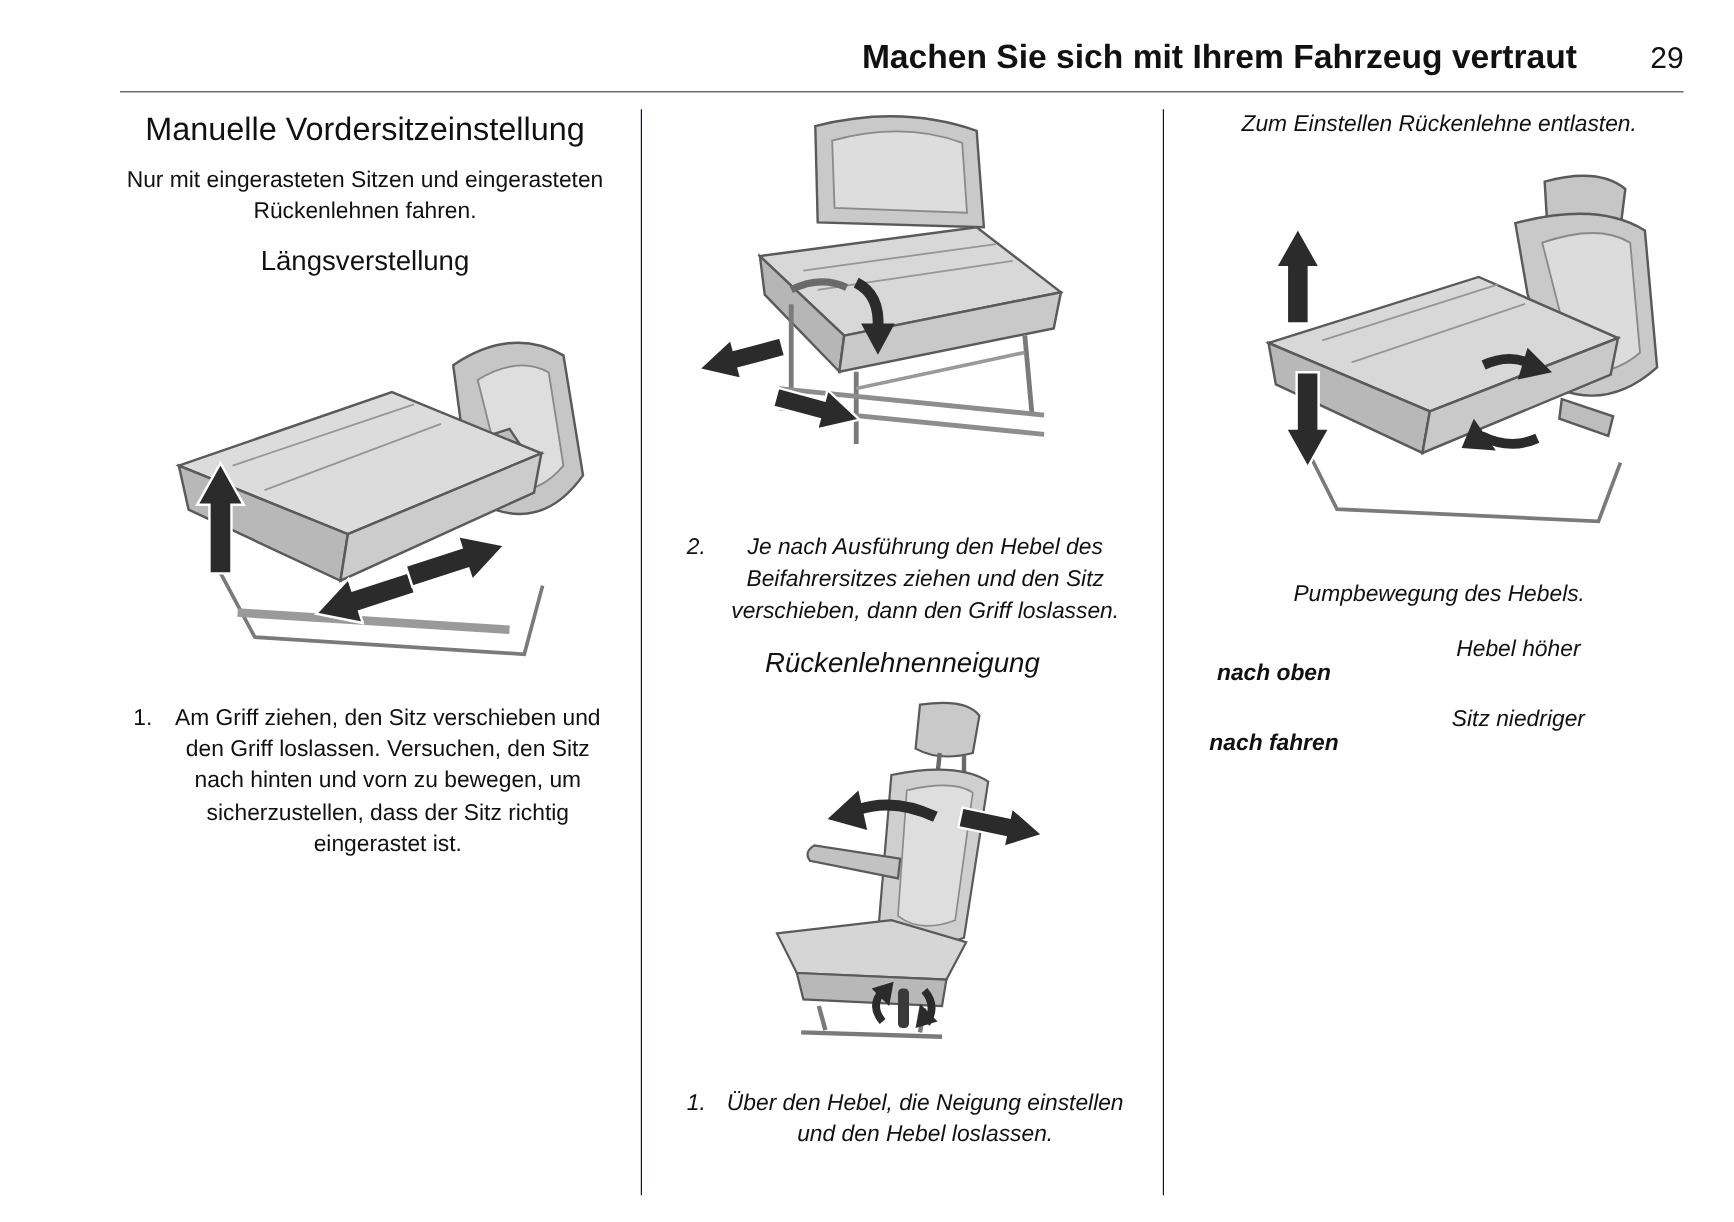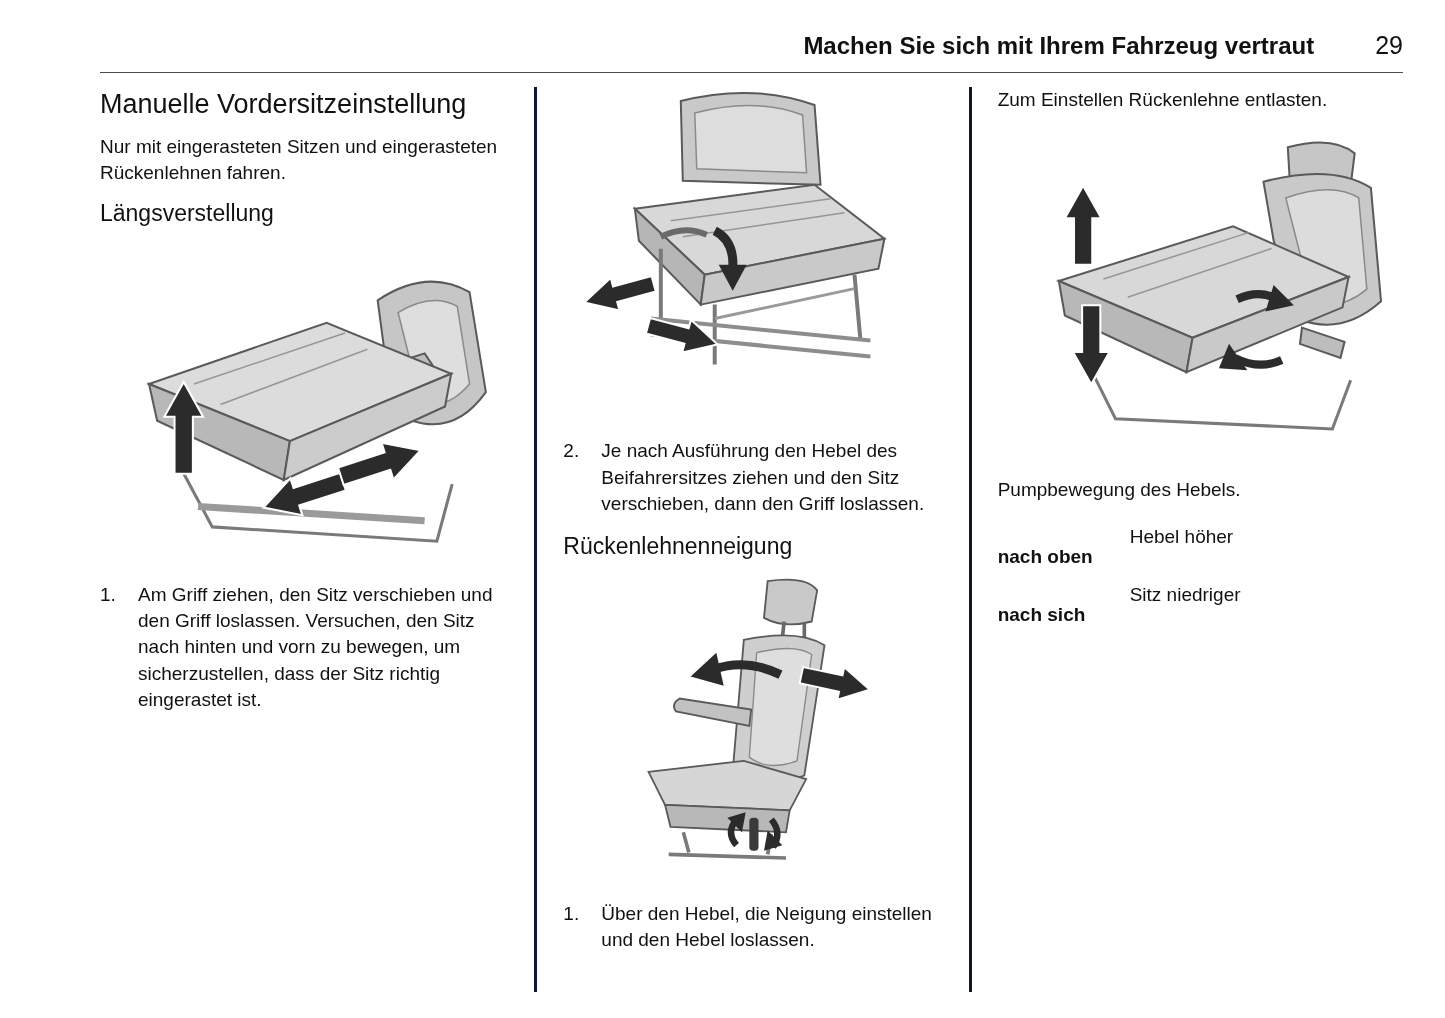--- a/index.html
+++ b/index.html
@@ -10,28 +10,28 @@
     font-family:"Liberation Sans", sans-serif;
     overflow:hidden;
   }
   .page { padding:22px 42px 30px 100px; }
 
   .header {
     display:flex; justify-content:flex-end; align-items:baseline;
     padding-bottom:12px;
     border-bottom:1px solid #4a4a4a;
   }
-  .header-title { font-weight:bold; font-size:24px;margin-top:10px; }
+  .header-title { font-weight:bold; font-size:28px;margin-top:10px; }
   .page-number { font-size:25px; margin-left:61px; }
 
-  .columns { display:flex; margin-top:14px; min-height:905px; }
+  .columns { display:flex; margin-top:14px; min-height:905px;text-align:center; }
   .col { width:33.333%; padding:0 26px; }
   .col:first-child { padding-left:0; }
   .col:last-child { padding-right:0; }
-  .col + .col { border-left:3px solid #0f172a; }
+  .col + .col { border-left:1px solid #0f172a;font-style:italic; }
 
   h1 { font-size:27px; font-weight:400; margin:2px 0 14px; }
   h2 { font-size:23px; font-weight:400; margin:6px 0 10px; }
   p.body { font-size:19px; line-height:1.38; margin-bottom:14px; }
 
   .step { display:flex; font-size:19px; line-height:1.38; margin-bottom:16px; }
   .step-num { flex:0 0 38px; }
   .step-text { flex:1; }
 
   .illus { display:block; width:100%; margin:10px 0 26px; }
@@ -192,19 +192,19 @@
           <path d="M234 228 Q258 240 280 230" fill="none" stroke="#2b2b2b" stroke-width="8"></path>
           <polygon points="228,214 218,238 246,240"></polygon>
         </g>
       </svg>
 
       <p class="body pump">Pumpbewegung des Hebels.</p>
 
       <div class="kv">
         <span class="k">nach oben</span>
         <span class="v">Hebel höher</span>
-        <span class="k">nach sich</span>
+        <span class="k">nach fahren</span>
         <span class="v">Sitz niedriger</span>
       </div>
     </div>
 
   </div>
 </div>
 
 </body></html>

